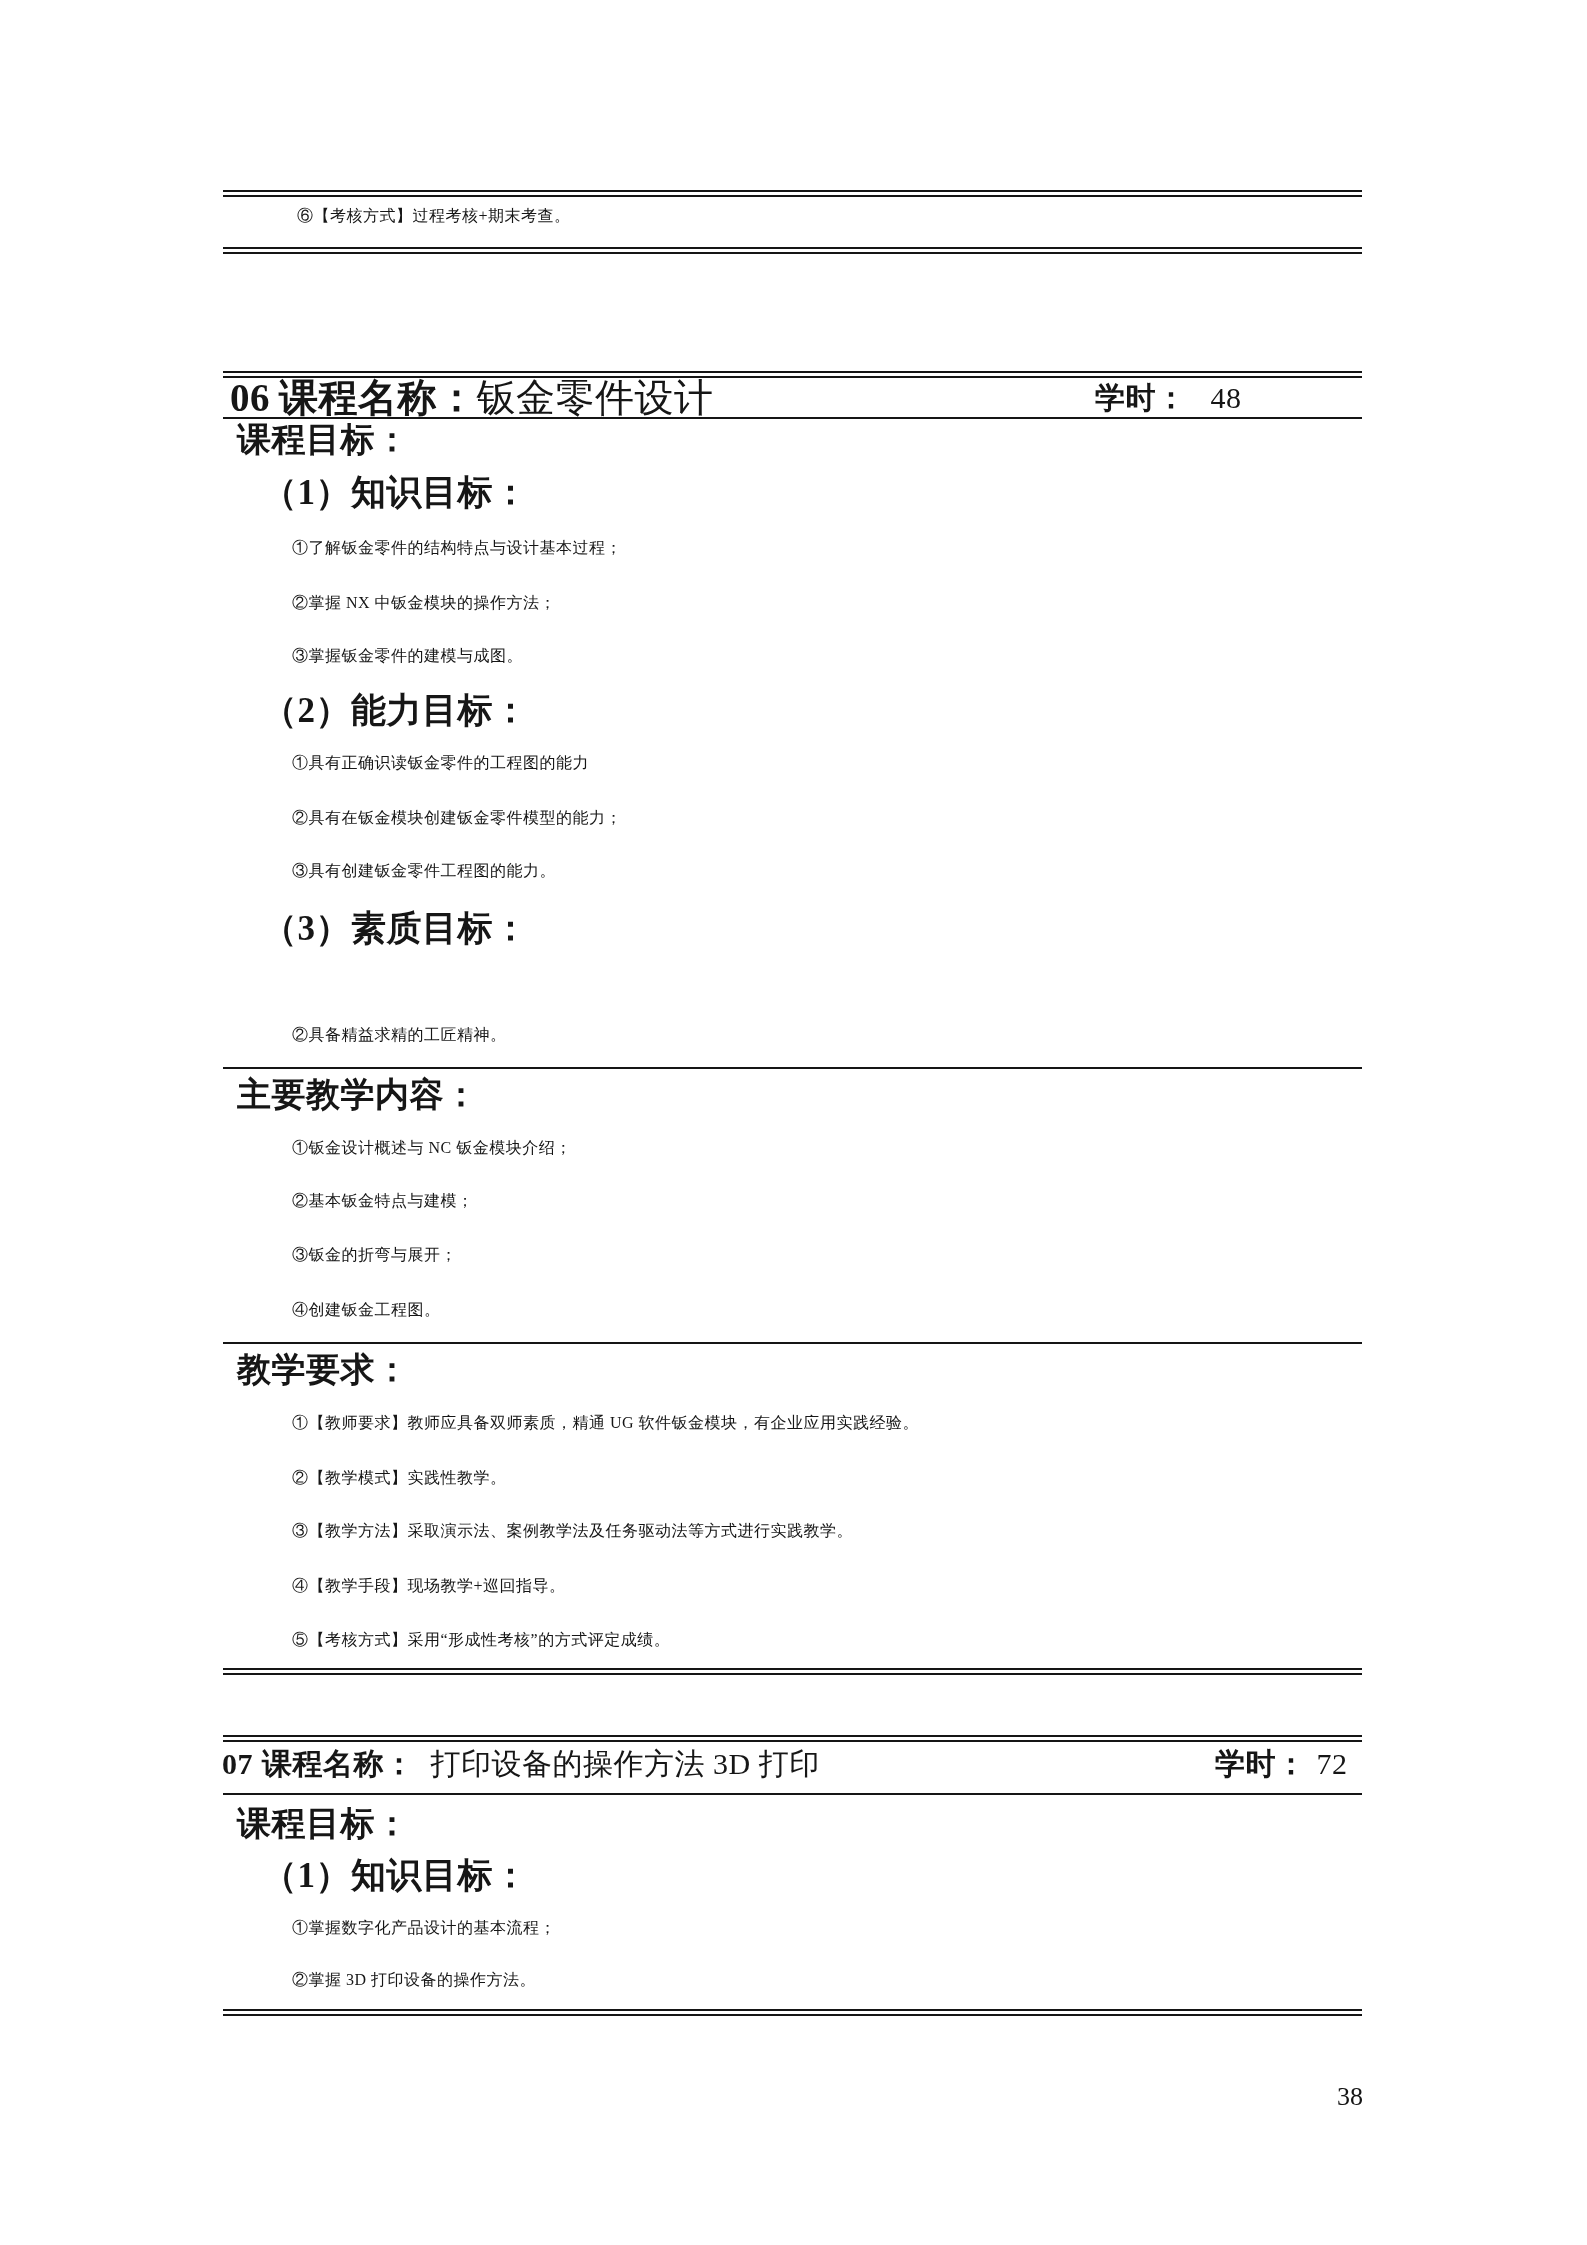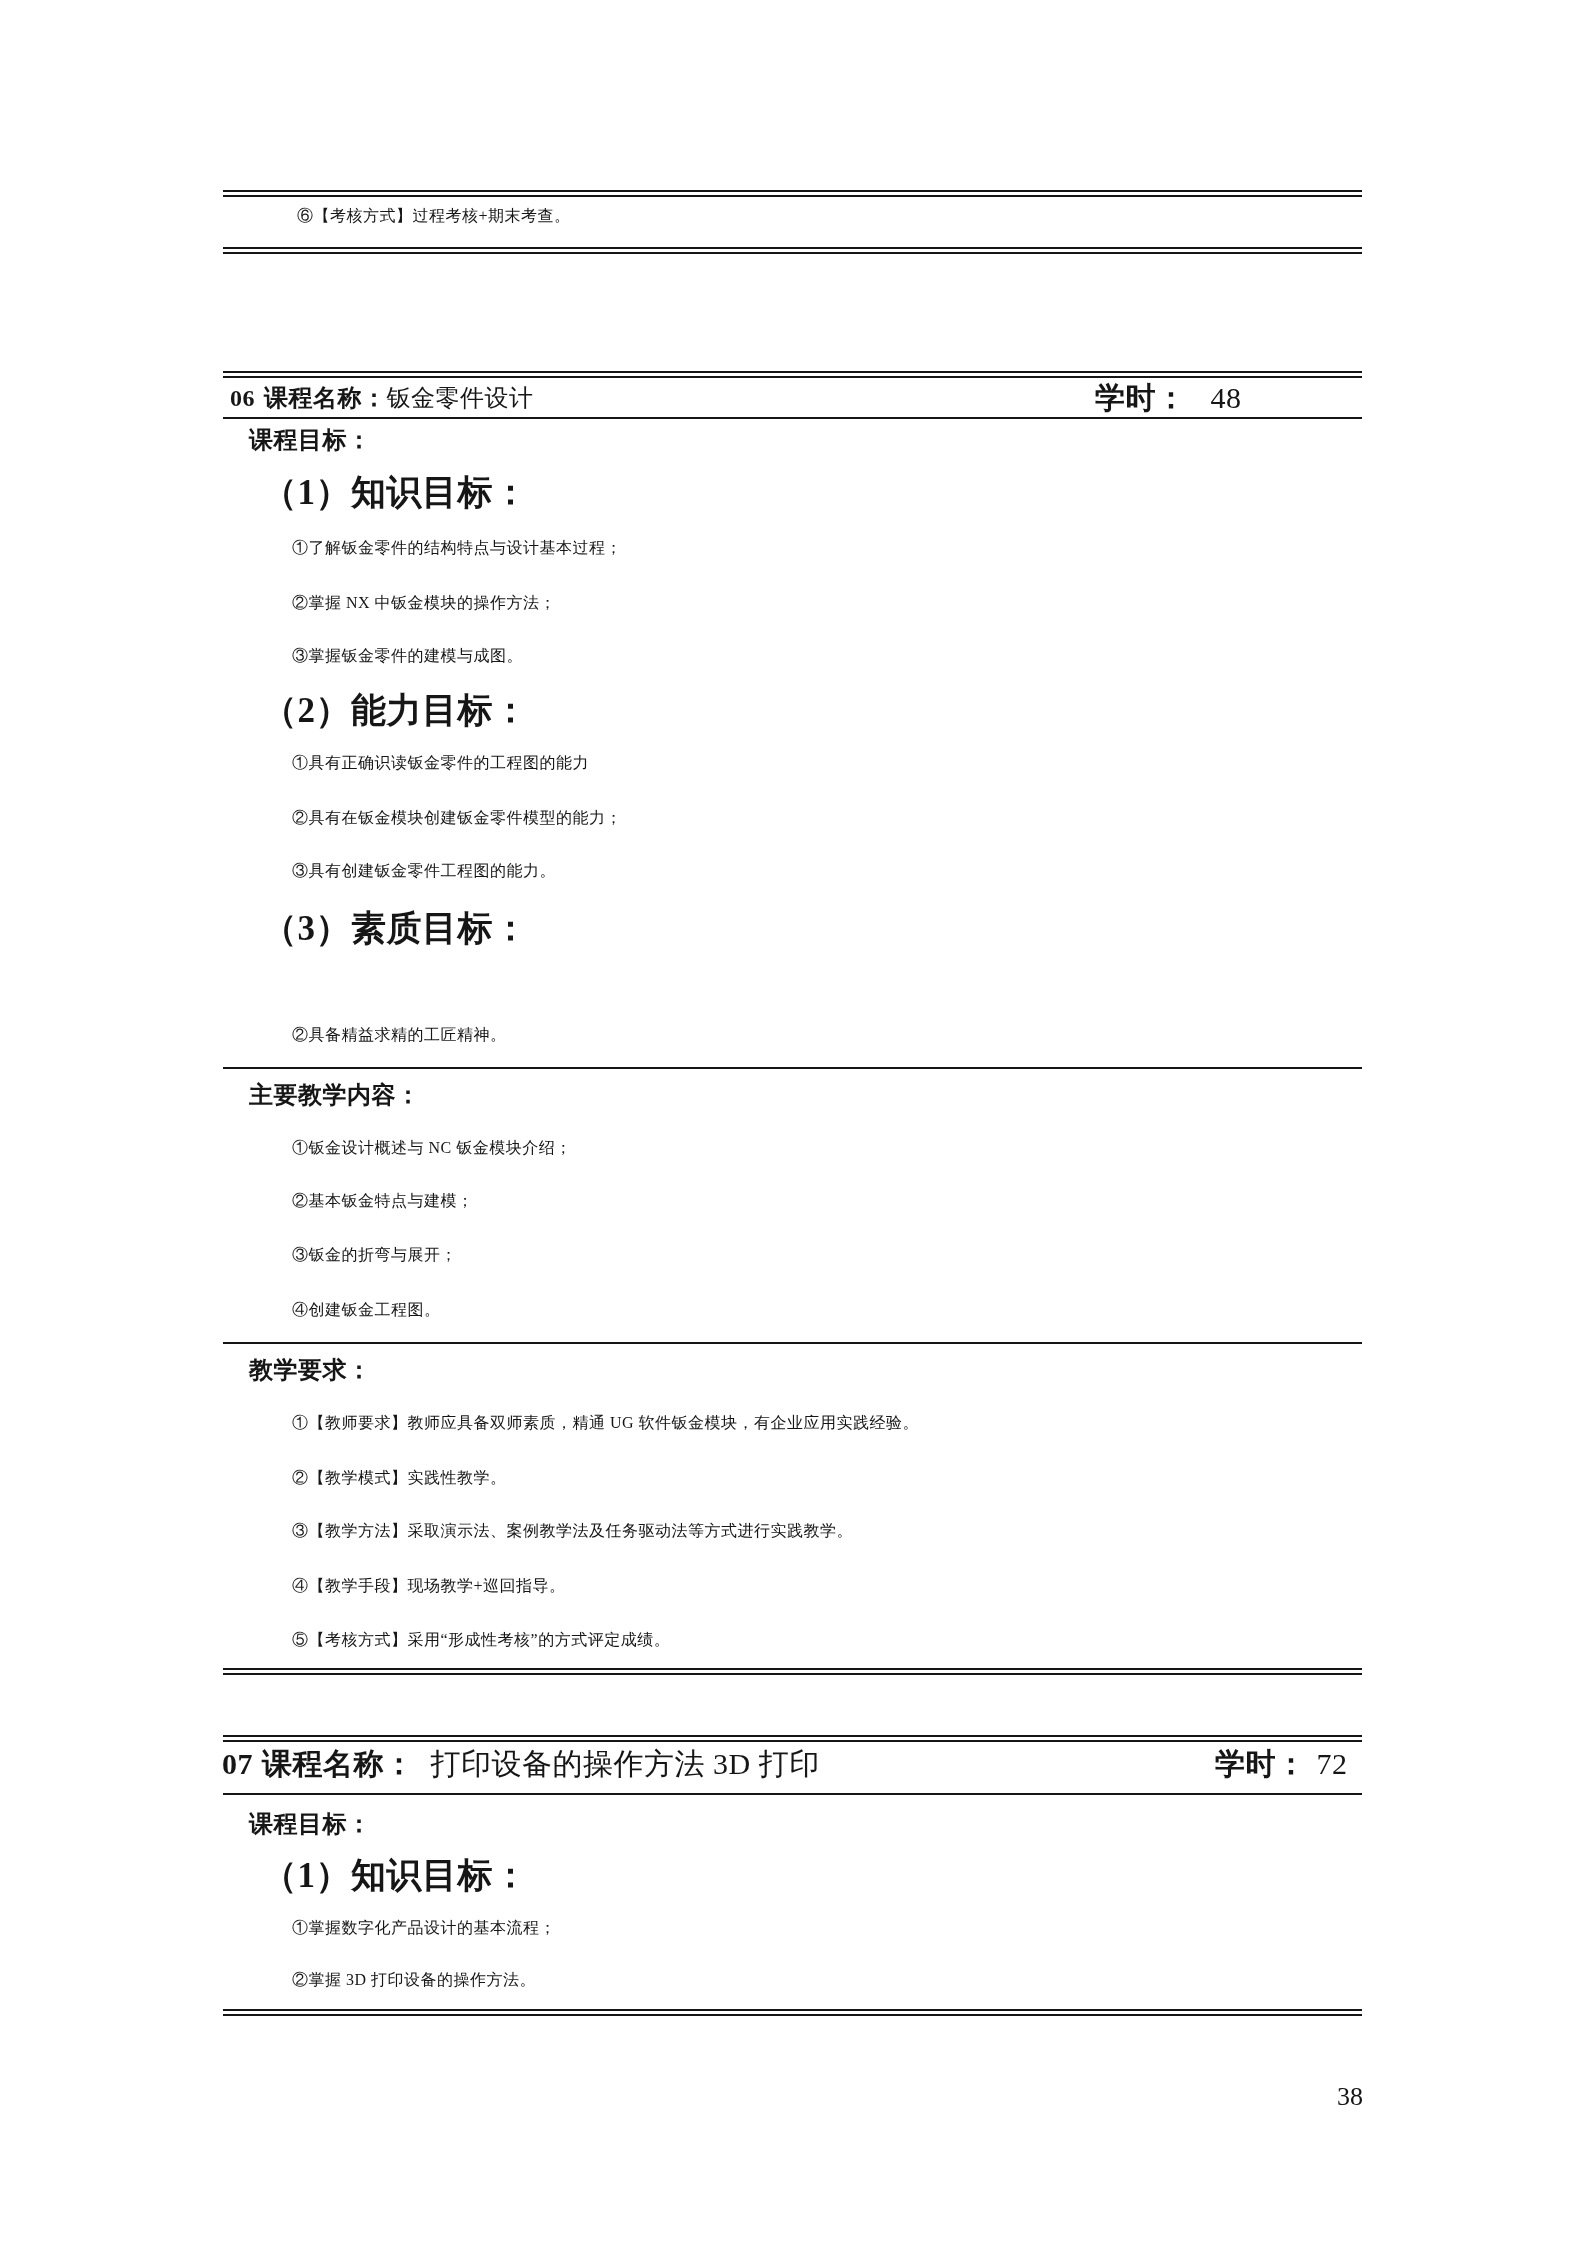--- a/index.html
+++ b/index.html
@@ -7,29 +7,29 @@
     position:relative;
     width:1587px;height:2245px;
     background:#ffffff;
     font-family:"Liberation Serif","DejaVu Serif",serif;
     color:#161616;
     overflow:hidden;
   }
   .row{position:absolute;white-space:nowrap;font-size:16px;line-height:36px;letter-spacing:0.5px;}
   .b{font-weight:bold;}
   .frag-item{left:297px;}
-  .hdr6{left:230px;font-size:24px;}
+  .hdr6{left:230px;font-size:39px;}
   .hdr7{left:222px;font-size:30px;}
   .hours6{left:1095px;font-size:30px;}
   .hours7{left:1215px;font-size:30px;}
   .hv6{margin-left:24px;}
   .hv7{margin-left:10px;}
   .csp{margin-left:9px;}
   .gap{margin-left:16px;}
-  .lbl{left:249px;font-size:24px;font-weight:bold;}
+  .lbl{left:237px;font-size:34px;font-weight:bold;}
   .group{left:262px;font-size:35px;font-weight:bold;}
   .item{left:292px;}
   .dline{position:absolute;left:223px;width:1139px;height:3px;border-top:2px solid #151515;border-bottom:2px solid #151515;background:#fff;}
   .sline{position:absolute;left:223px;width:1139px;height:0;border-top:2px solid #151515;}
   .pagenum{position:absolute;left:1337px;top:2082px;font-size:26px;}
 </style>
 </head>
 <body>
 
 <div class="page">

